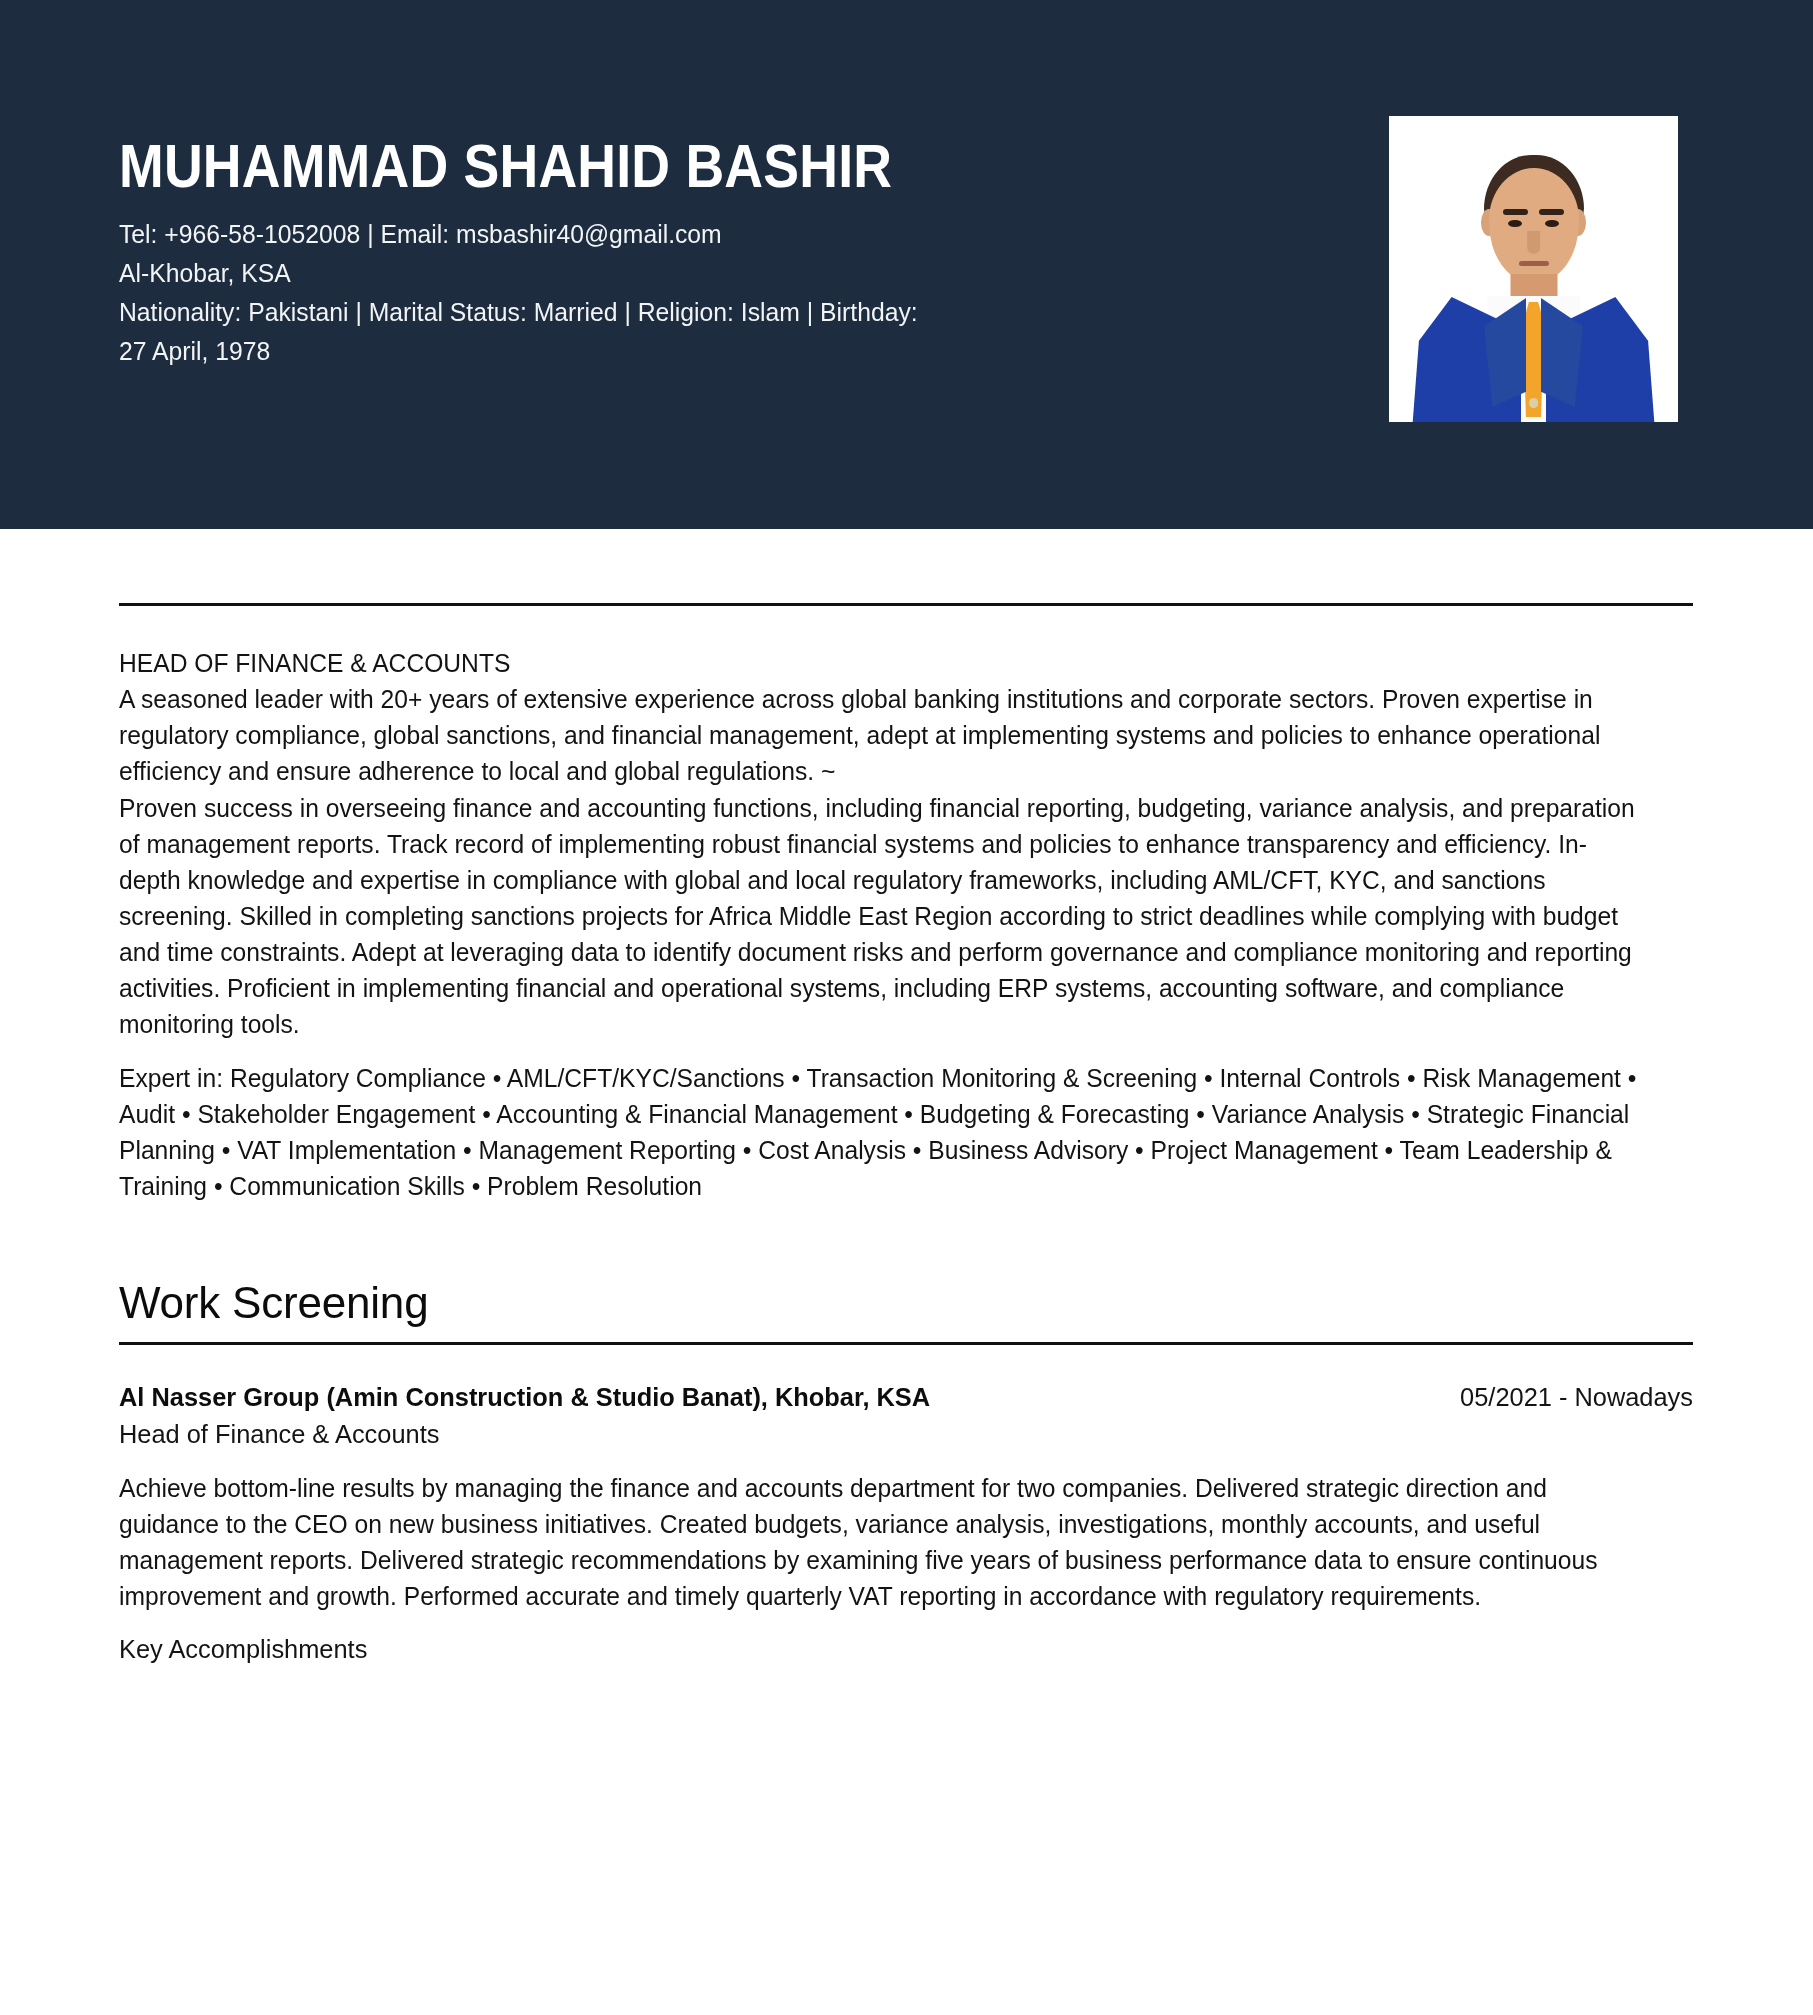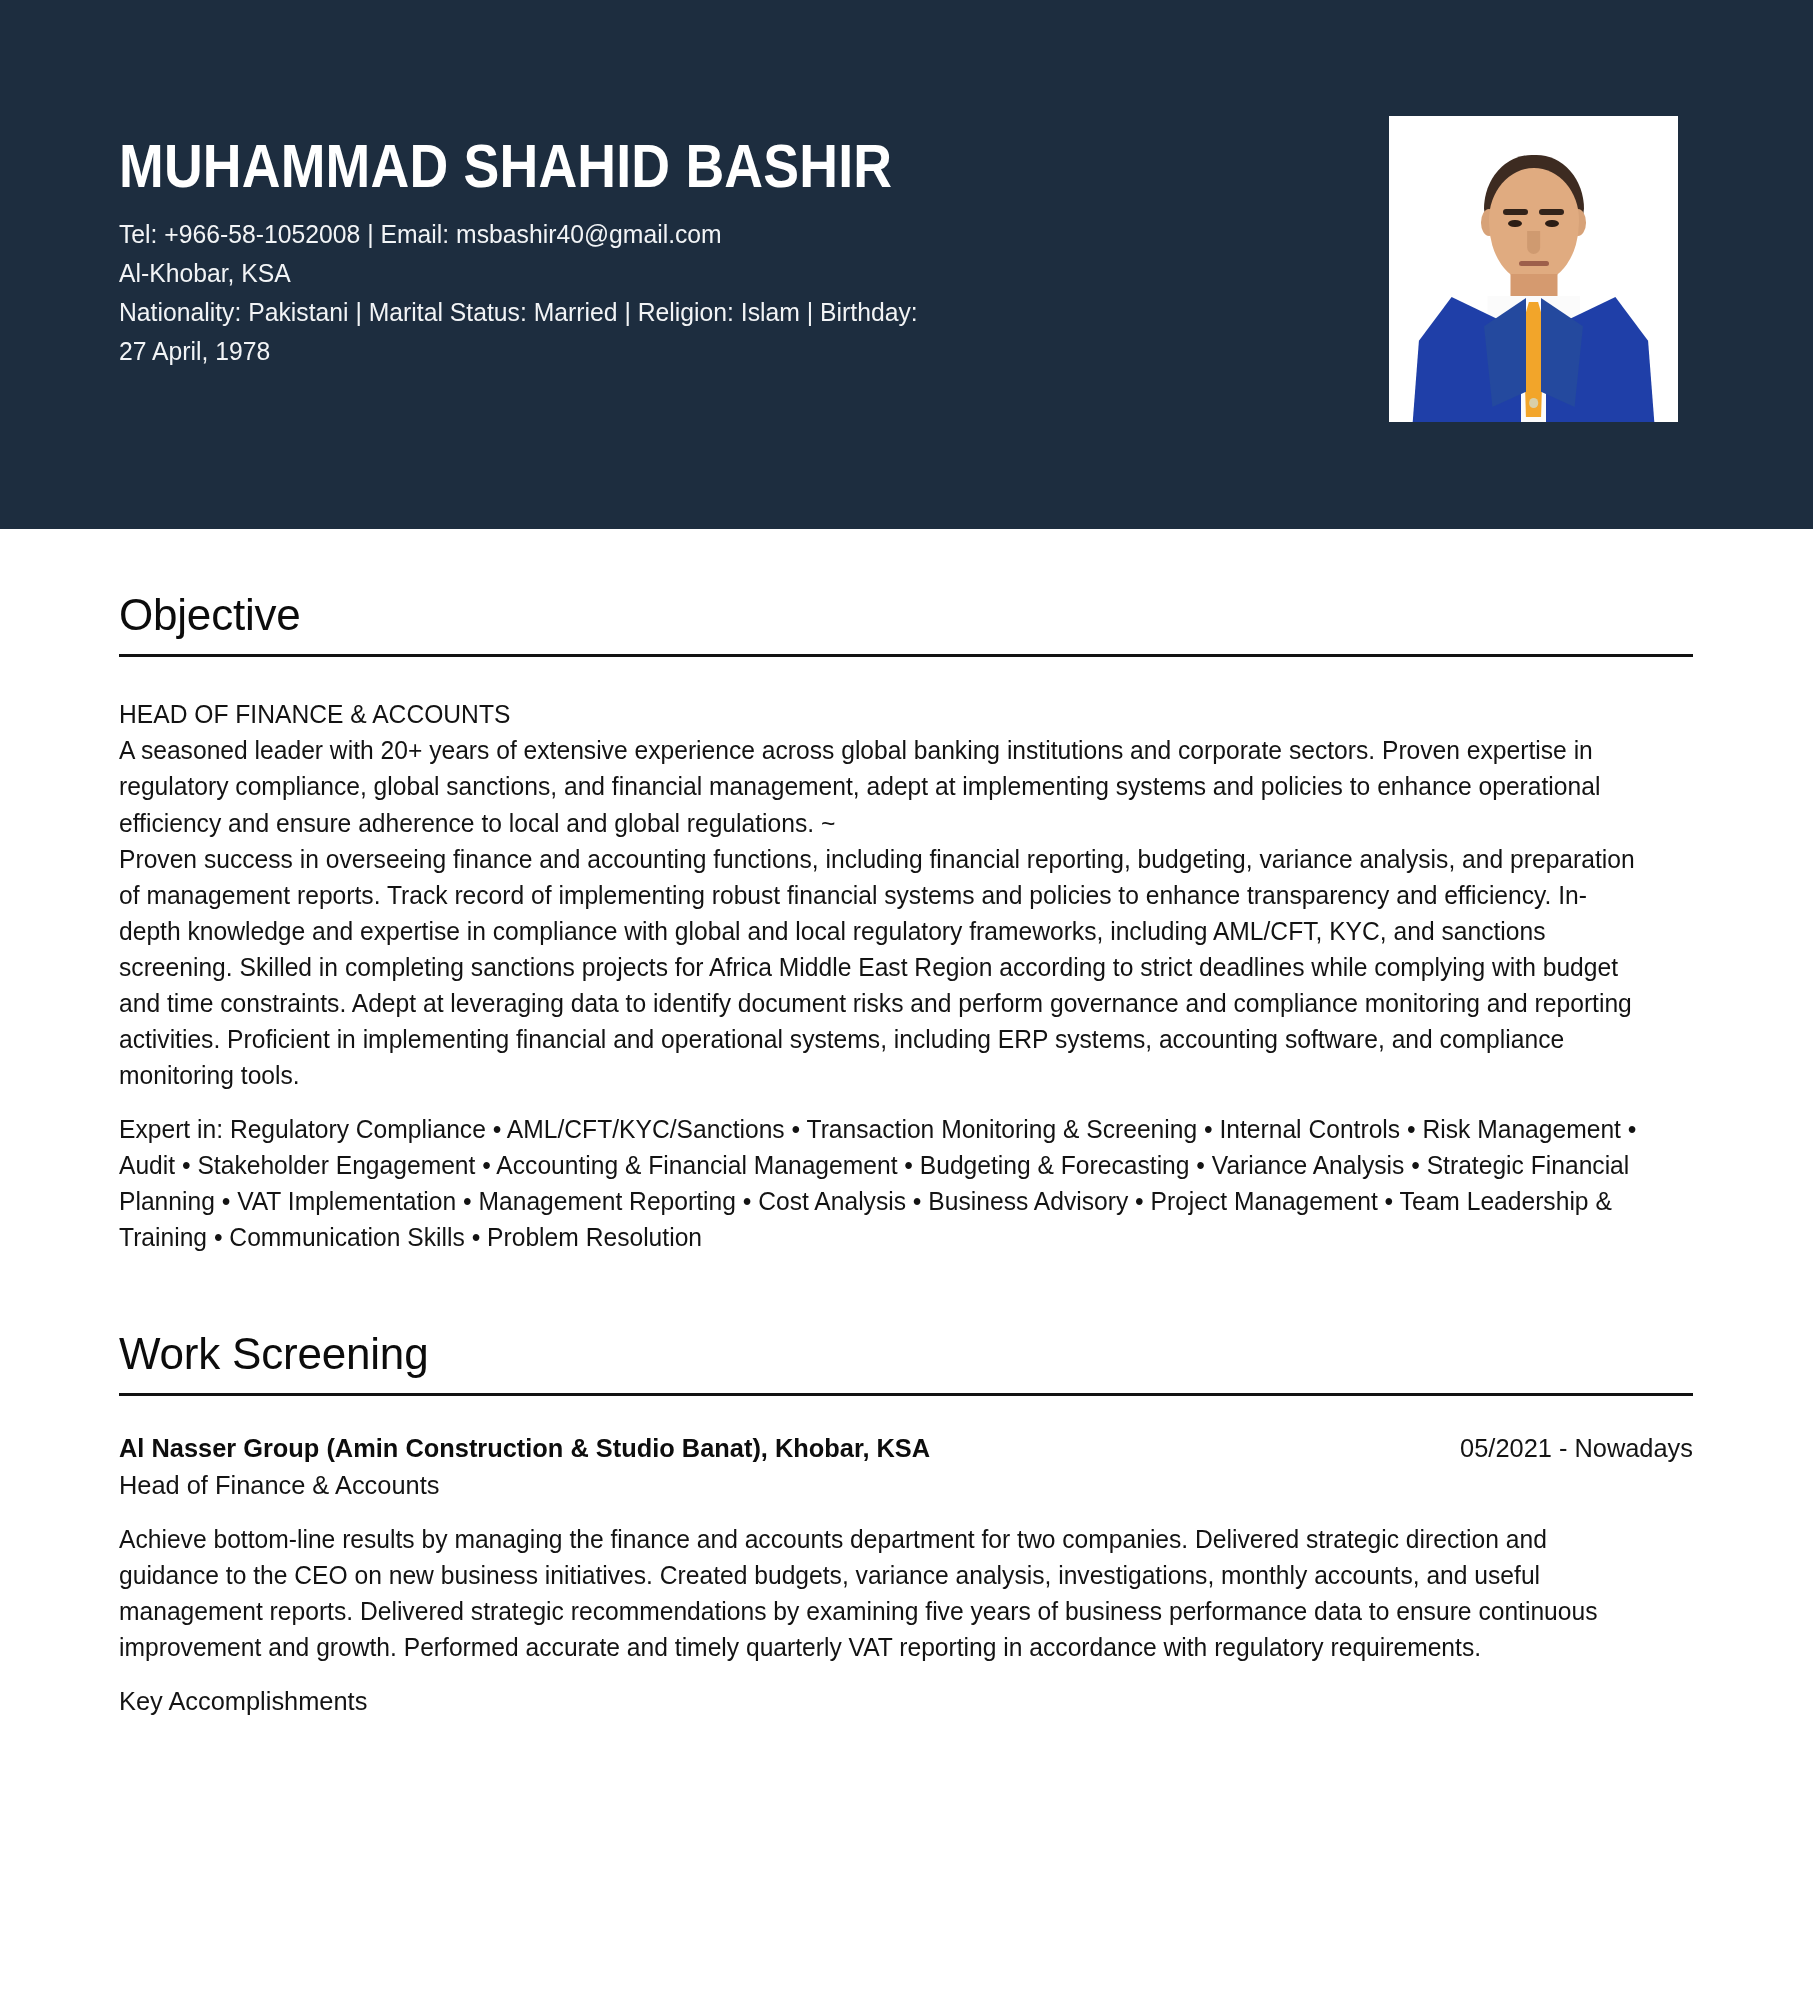--- a/index.html
+++ b/index.html
@@ -262,21 +262,20 @@
       <div class="p-button"></div>
     </div>
   </div>
 </div>
 
 <div class="page-body">
 
   <div class="space-lg"></div>
 
   <div class="section">
-    <div class="section-title">Objective</div>
     <div style="height:13.7px"></div>
     <div class="rule"></div>
     <div style="height:39px"></div>
 
     <div class="body-text">HEAD OF FINANCE &amp; ACCOUNTS</div>
     <div class="body-text">A seasoned leader with 20+ years of extensive experience across global banking institutions and corporate sectors. Proven expertise in regulatory compliance, global sanctions, and financial management, adept at implementing systems and policies to enhance operational efficiency and ensure adherence to local and global regulations. ~</div>
     <div class="body-text">Proven success in overseeing finance and accounting functions, including financial reporting, budgeting, variance analysis, and preparation of management reports. Track record of implementing robust financial systems and policies to enhance transparency and efficiency. In-depth knowledge and expertise in compliance with global and local regulatory frameworks, including AML/CFT, KYC, and sanctions screening. Skilled in completing sanctions projects for Africa Middle East Region according to strict deadlines while complying with budget and time constraints. Adept at leveraging data to identify document risks and perform governance and compliance monitoring and reporting activities. Proficient in implementing financial and operational systems, including ERP systems, accounting software, and compliance monitoring tools.</div>
     <div class="space-sm"></div>
     <div class="body-text">Expert in: Regulatory Compliance • AML/CFT/KYC/Sanctions • Transaction Monitoring &amp; Screening • Internal Controls • Risk Management • Audit • Stakeholder Engagement • Accounting &amp; Financial Management • Budgeting &amp; Forecasting • Variance Analysis • Strategic Financial Planning • VAT Implementation • Management Reporting • Cost Analysis • Business Advisory • Project Management • Team Leadership &amp; Training • Communication Skills • Problem Resolution</div>
   </div>

